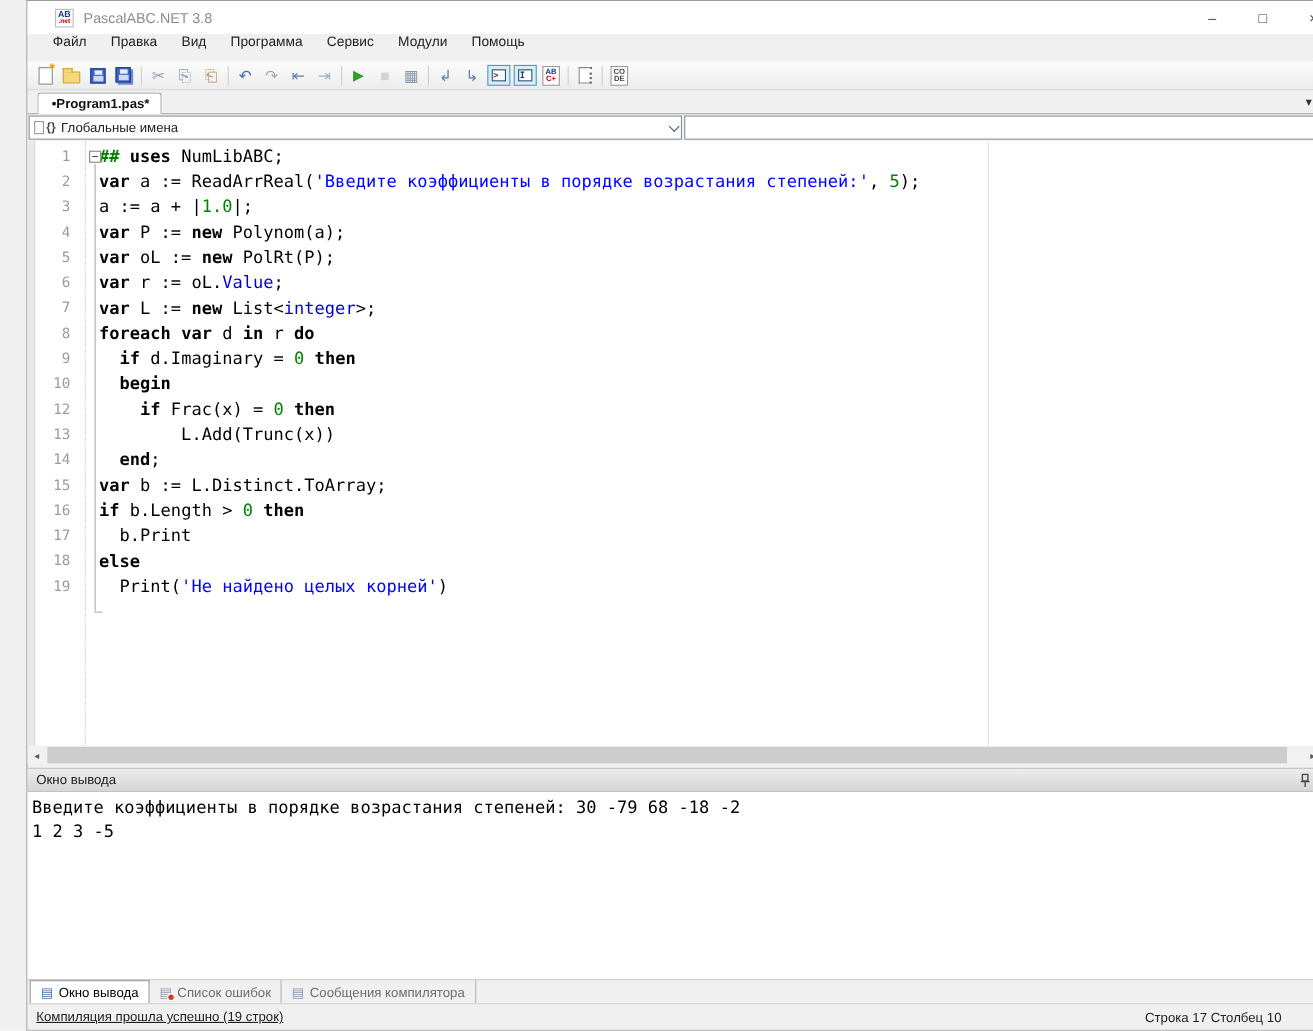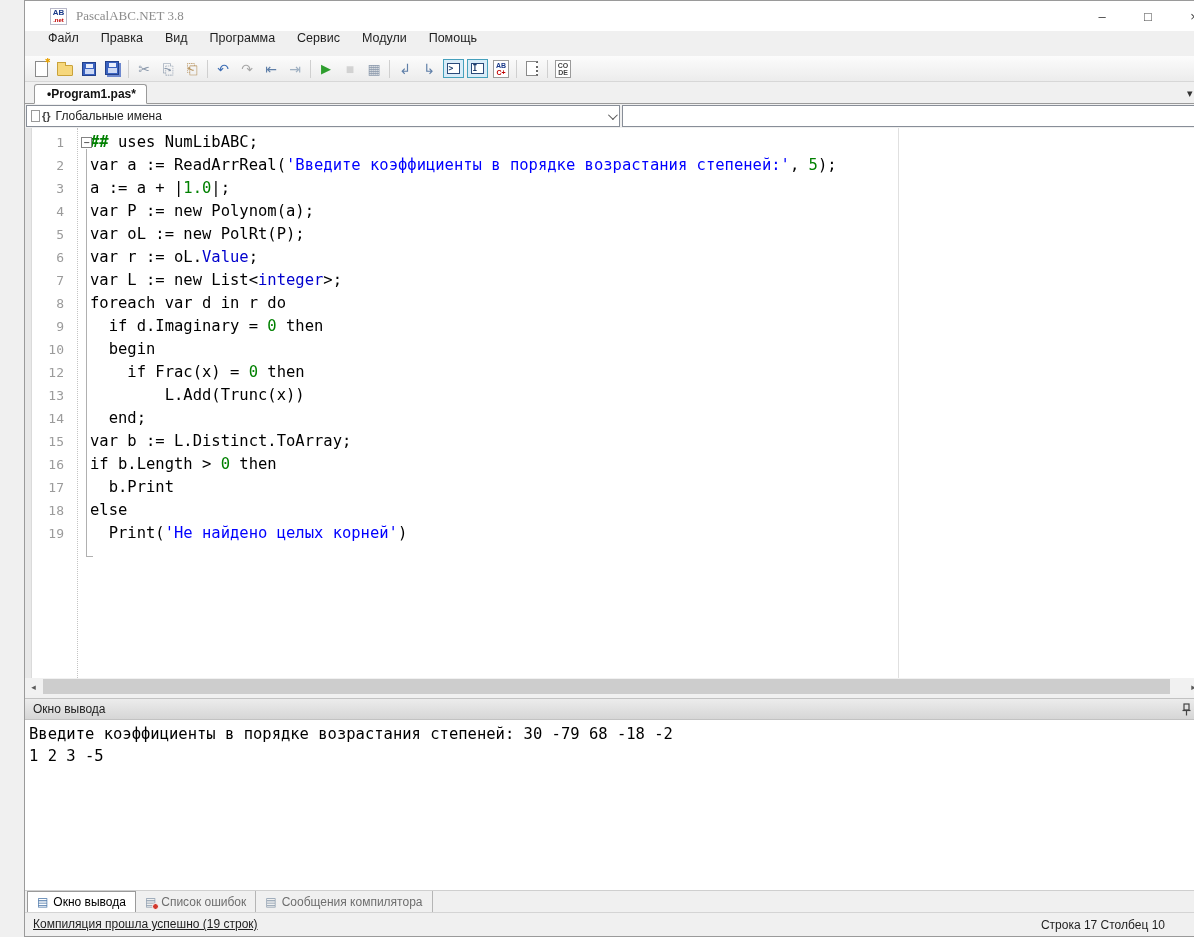--- a/index.html
+++ b/index.html
@@ -12,21 +12,21 @@
   .win { position:relative; width:1194px; height:937px; background:#f0f0f0;
          border:1px solid #9a9a9a;margin-left:24px; }
 
   
   .titlebar { position:absolute; left:0; top:0; right:0; height:30px; background:#ffffff;
               display:flex; align-items:center; }
   .app-icon { width:17px; height:17px; margin-left:25px; border:1px solid #b9b9c9; background:#fff;
               display:flex; flex-direction:column; align-items:center; justify-content:center; }
   .app-icon .t { font:bold 8px/8px "Liberation Sans",sans-serif; color:#1a3a8a; }
   .app-icon .b { font:bold 6px/6px "Liberation Sans",sans-serif; color:#c00000; }
-  .title-text { margin-left:9px; font-size:13px; color:#8c8c8c;font-family:Liberation Serif, serif; }
+  .title-text { margin-left:9px; font-size:13px; color:#8c8c8c; }
   .win-controls { margin-left:auto; display:flex; height:30px; }
   .win-btn { width:46px; height:30px; display:flex; align-items:center; justify-content:center;
              font-size:13px; color:#444; }
 
   
   .menubar { position:absolute; left:0; top:30px; right:0; height:25px; background:#f0f0f0;
              display:flex; align-items:flex-start; padding-left:12px; }
   .menu-item { padding:0 11px; font-size:12.5px; color:#1e1e1e; }
 
   
@@ -82,21 +82,21 @@
   
   .editor { position:absolute; left:0; top:127px; width:1177px; height:550px; background:#fff; overflow:hidden; }
   .sel-strip { position:absolute; left:0; top:0; width:7px; height:100%; background:#e8e8e8; border-right:1px solid #dadada; }
   .fold-sep { position:absolute; left:52px; top:0; width:0; height:100%; border-left:1px dotted #c4c4c4; }
   .margin-line { position:absolute; left:873px; top:0; width:1px; height:100%; background:#e0e0e0; }
   .code-rows { position:absolute; left:0; top:3px; right:0; }
   .crow { display:flex; height:23px; line-height:23px; }
   .lnum { width:39px; text-align:right; color:#9b9b9b; font:13px/23px "DejaVu Sans Mono",monospace; flex:none; }
   .foldgap { width:26px; flex:none; }
   .ctext { white-space:pre; font:15.5px/23px "DejaVu Sans Mono",monospace; color:#000; }
-  .tk-kw  { font-weight:normal; color:var(--c-keyword,#000); }
+  .tk-kw  { font-weight:bold; color:var(--c-keyword,#000); }
   .tk-str { color:var(--c-string,#0000ff); }
   .tk-num { color:var(--c-number,#008000); }
   .tk-typ { color:var(--c-type,#0000cd); }
   .tk-dir { font-weight:bold; color:var(--c-directive,#008000); }
   .fold-box { position:absolute; left:56px; top:9px; width:11px; height:11px; border:1px solid #848484;
               background:#fff; font:10px/9px "DejaVu Sans Mono",monospace; text-align:center; color:#333; }
   .fold-vline { position:absolute; left:61px; top:21px; width:1px; height:407px; background:#b0b0b0; }
   .fold-corner { position:absolute; left:61px; top:428px; width:7px; height:1px; background:#b0b0b0; }
 
   

